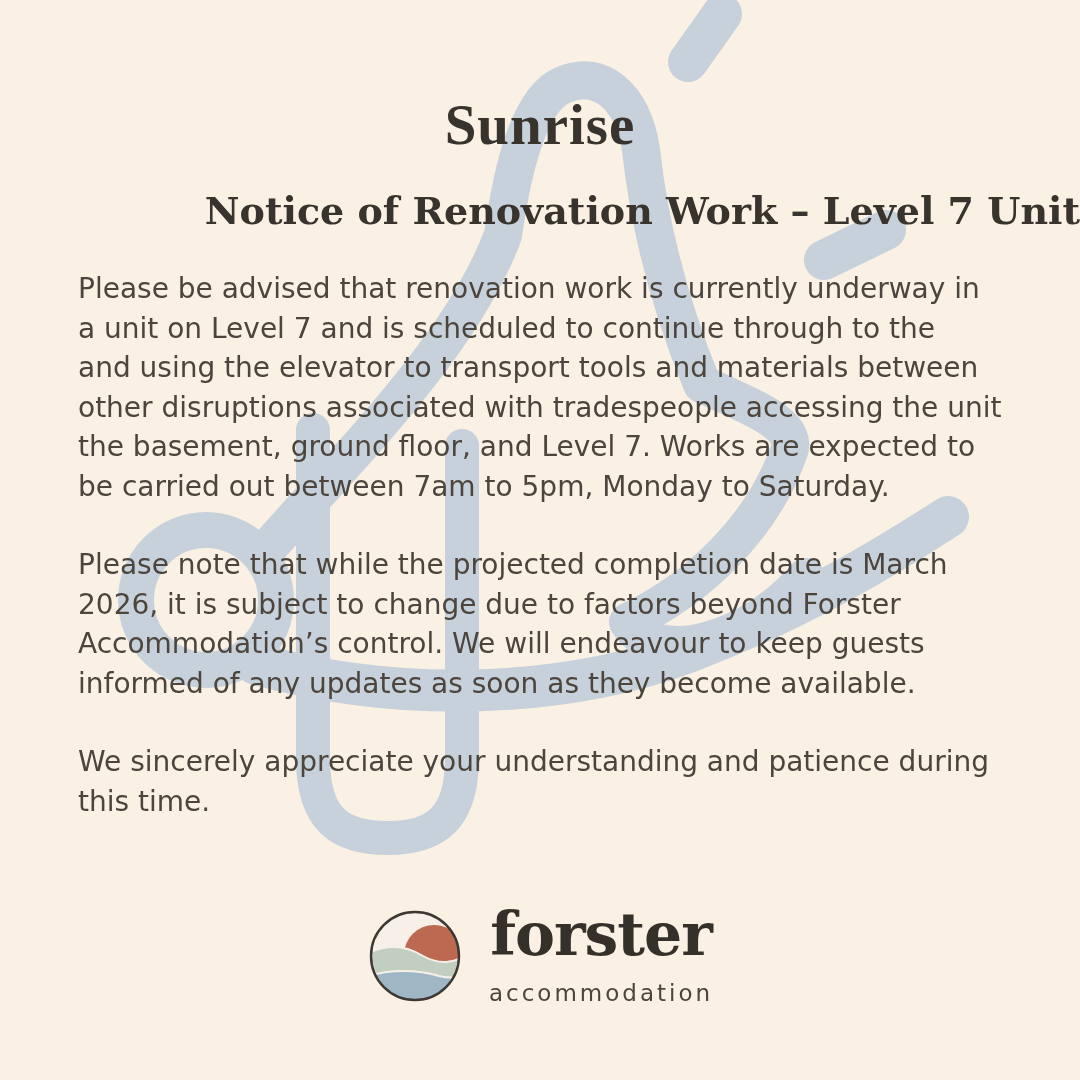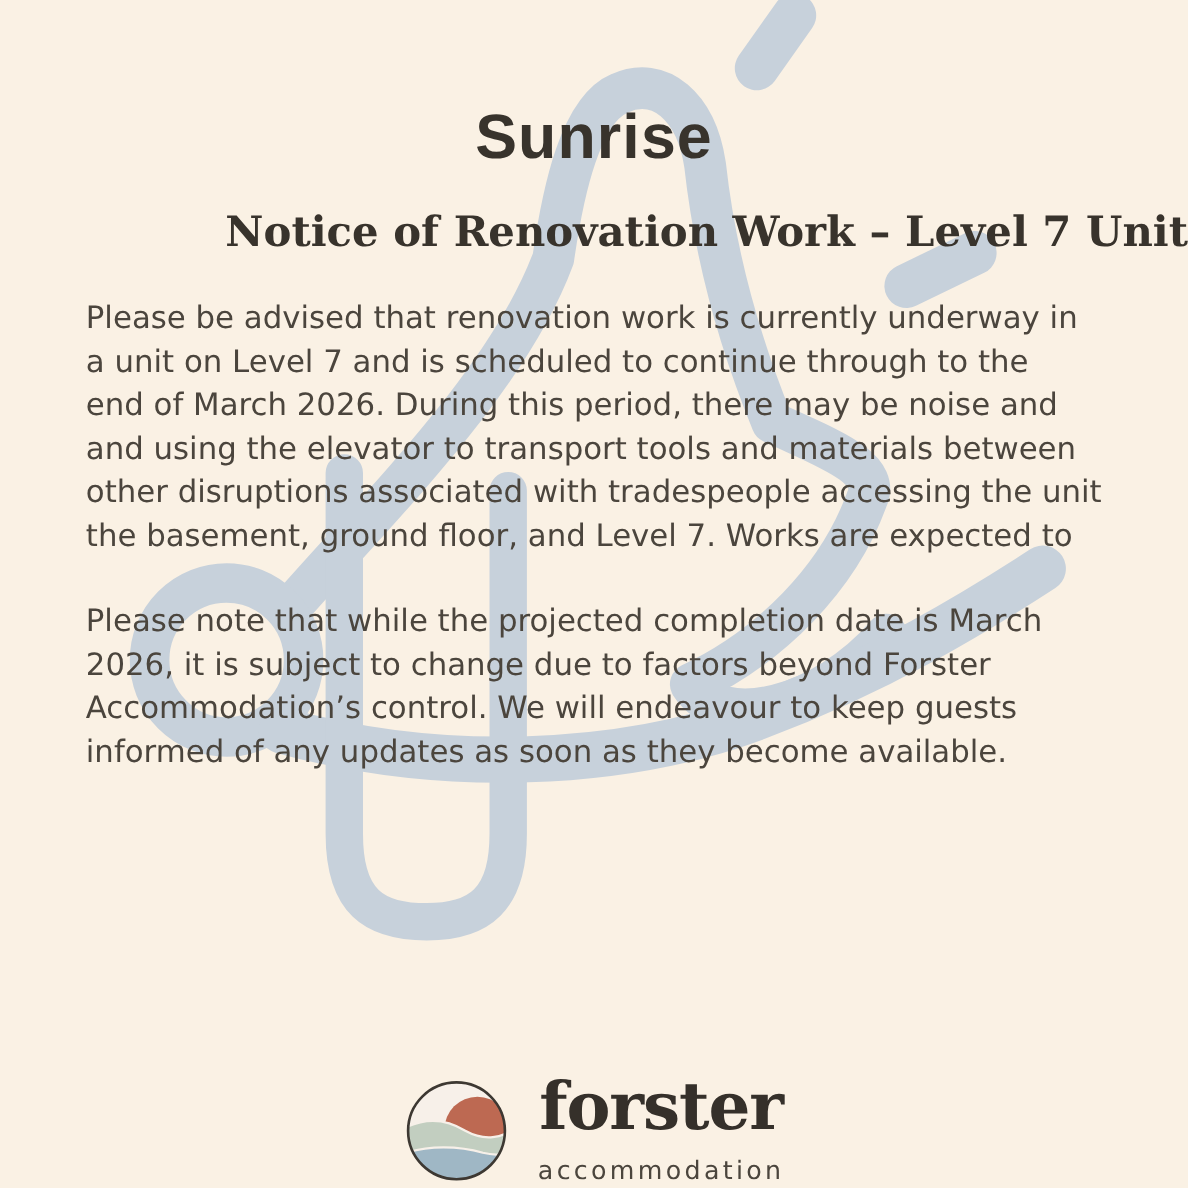--- a/index.html
+++ b/index.html
@@ -14,21 +14,21 @@
     position:relative;
     width:1080px;height:1080px;
     background:var(--bg);
     overflow:hidden;
     font-family:"DejaVu Sans",sans-serif;
   }
   .doodle{position:absolute;left:0;top:0;width:1080px;height:1080px;}
   .page-title{
     position:absolute;top:92px;left:0;width:100%;
     text-align:center;
-    font-family:Liberation Sans, sans-serif;
+    font-family:Liberation Serif, serif;
     font-weight:bold;
     font-size:57px;
     color:var(--heading);
     letter-spacing:1px;
   }
   .subtitle{
     position:absolute;top:188px;left:0;width:100%;
     text-align:right;
     font-family:"DejaVu Serif",serif;
     font-weight:bold;
@@ -36,21 +36,21 @@
     color:var(--heading);
   }
   .body-text{
     position:absolute;top:269px;left:78px;right:36px;
     color:var(--body);
     font-size:28px;
   }
   .body-text .para{margin:0 0 39px 0;}
   .body-text .line{line-height:39.5px;white-space:pre;}
   .brand-footer{
-    position:absolute;top:978px;left:0;width:100%;
+    position:absolute;top:906px;left:0;width:100%;
     display:flex;justify-content:center;align-items:center;gap:26px;
   }
   .brand-text{display:flex;flex-direction:column;align-items:center;}
   .brand-name{
     font-family:"DejaVu Serif",serif;
     font-weight:bold;
     font-size:60px;
     line-height:56px;
     color:var(--brand);
     letter-spacing:-1px;
@@ -78,30 +78,34 @@
     </g>
   </svg>
 
   <div class="page-title">Sunrise</div>
   <div class="subtitle">Notice of Renovation Work – Level 7 Unit</div>
 
   <div class="body-text">
     <div class="para">
       <div class="line">Please be advised that renovation work is currently underway in</div>
       <div class="line">a unit on Level 7 and is scheduled to continue through to the</div>
-      <div class="line">end of March 2026. During this period, there may be noise and</div>
       <div class="line">and using the elevator to transport tools and materials between</div>
       <div class="line">other disruptions associated with tradespeople accessing the unit</div>
       <div class="line">the basement, ground floor, and Level 7. Works are expected to</div>
+      <div class="line">be carried out between 7am to 5pm, Monday to Saturday.</div>
     </div>
     <div class="para">
       <div class="line">Please note that while the projected completion date is March</div>
       <div class="line">2026, it is subject to change due to factors beyond Forster</div>
       <div class="line">Accommodation’s control. We will endeavour to keep guests</div>
       <div class="line">informed of any updates as soon as they become available.</div>
+    </div>
+    <div class="para">
+      <div class="line">We sincerely appreciate your understanding and patience during</div>
+      <div class="line">this time.</div>
     </div>
   </div>
 
   <div class="brand-footer">
     <svg width="96" height="96" viewBox="0 0 96 96" aria-hidden="true">
       <defs>
         <clipPath id="logo-clip">
             <circle cx="48" cy="48" r="44"></circle>
           </clipPath>
       </defs>

